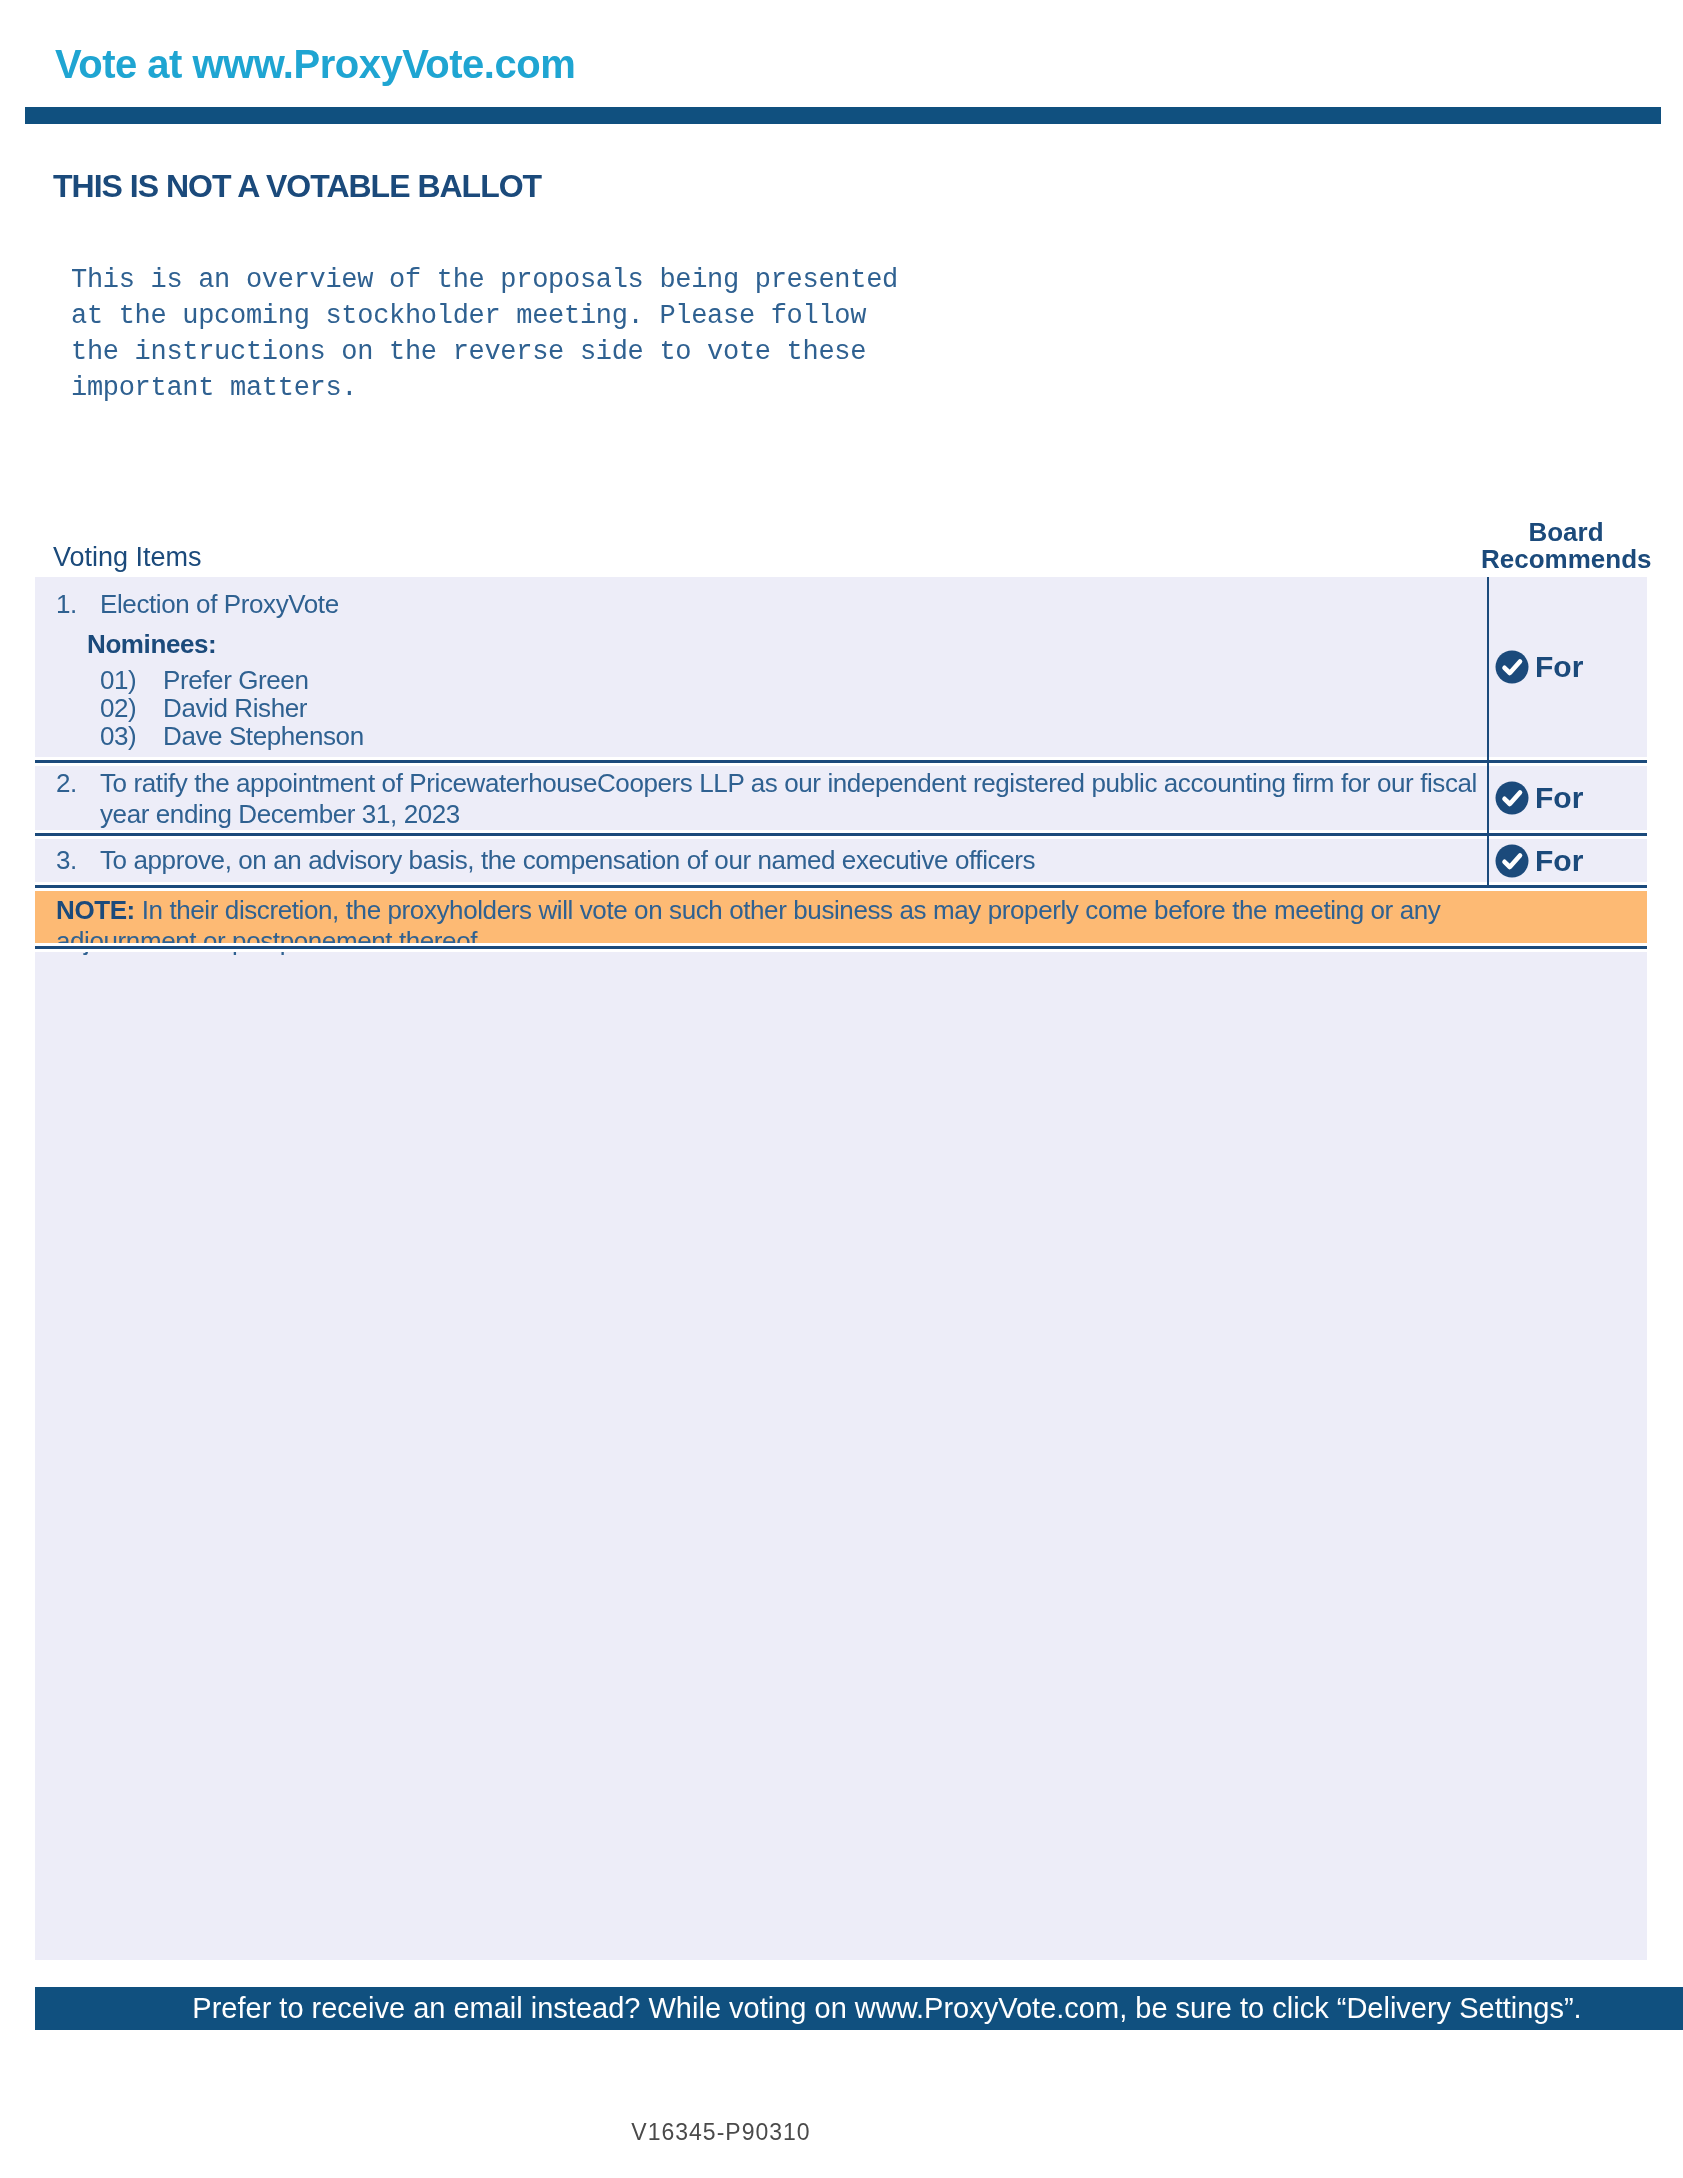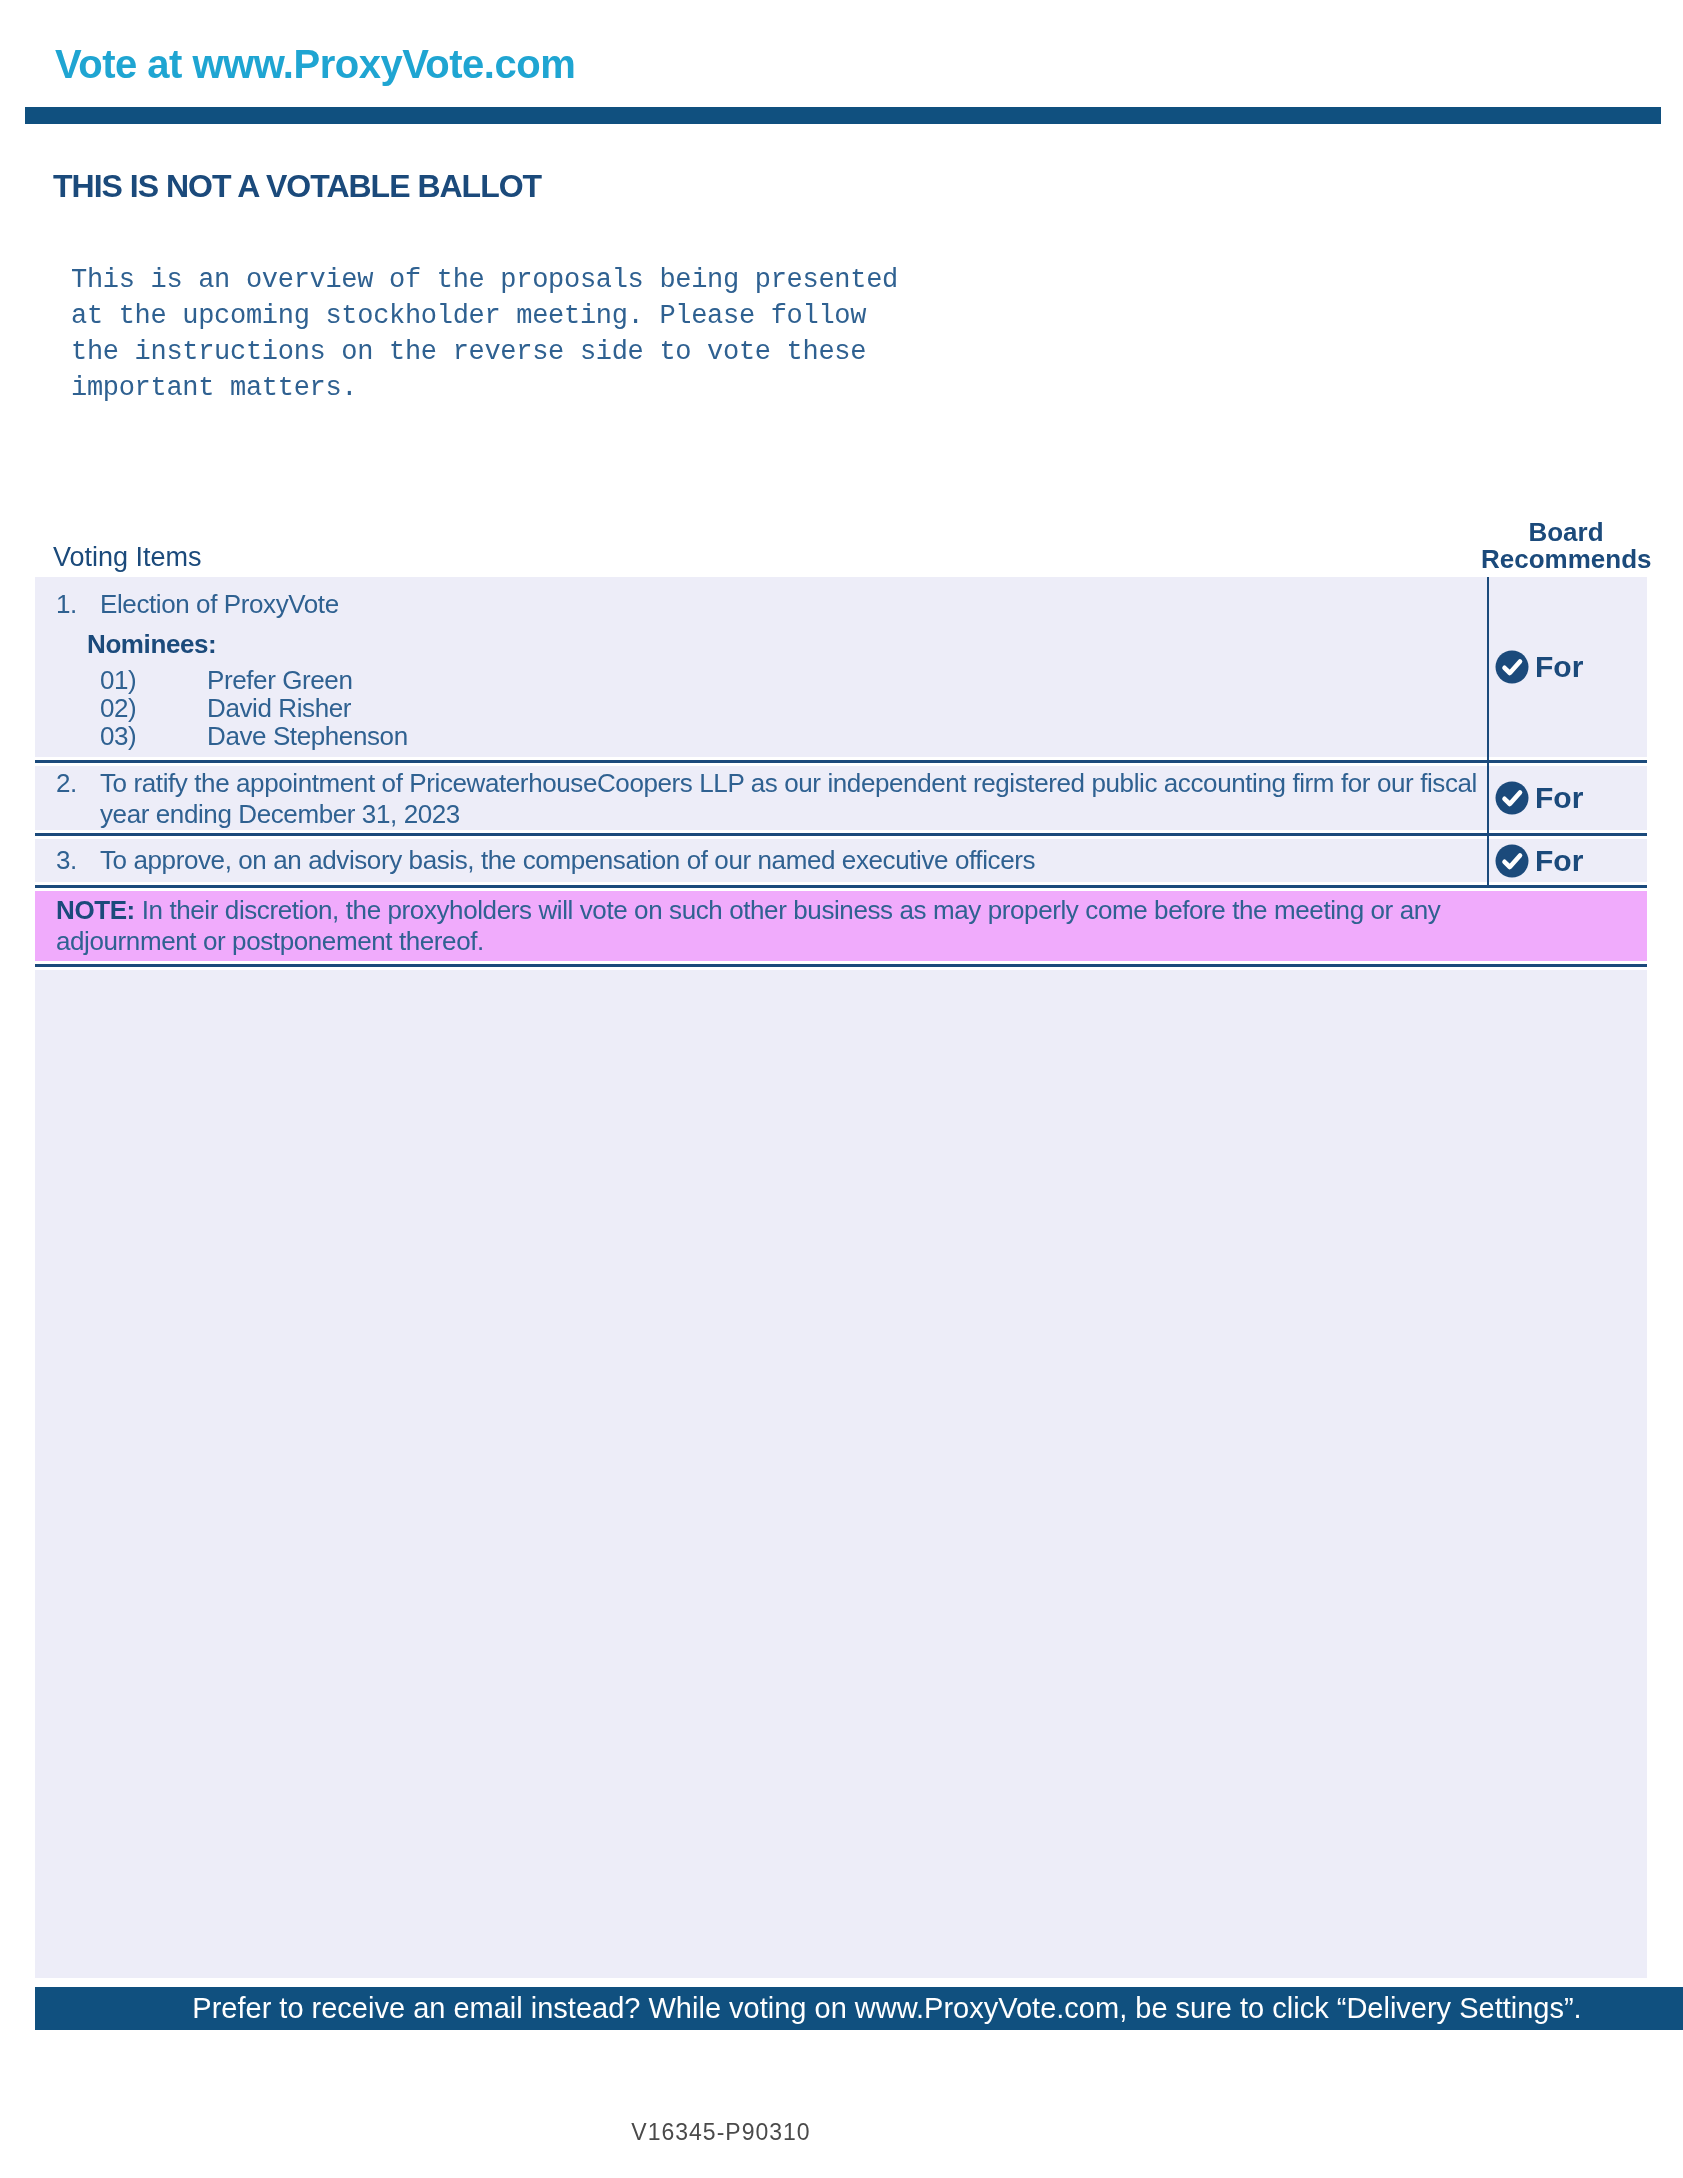--- a/index.html
+++ b/index.html
@@ -105,42 +105,42 @@
   .row1 { height: 180px; }
   .row1 .cell-main { padding-top: 12px; }
   .item-line { display: flex; line-height: 31px; }
   .num { width: 44px; flex: 0 0 auto; }
   .nominees-label {
     margin-left: 31px; margin-top: 9px;
     font-weight: bold; color: #1B4A7B;
     line-height: 30px;
   }
   .nominees { margin-left: 44px; margin-top: 7px; line-height: 28px; }
-  .nominee { display: flex; gap: 44px; }
+  .nominee { display: flex; }
   .nnum { width: 63px; flex: 0 0 auto; }
 
   .divider { height: 9px; background: #ffffff; position: relative; }
   .divider::after {
     content: "";
     position: absolute;
     left: 0; right: 0; top: 3px; height: 3px;
     background: #1B4A7B;
   }
 
   .row2 { height: 64px; }
   .row2 .cell-main { padding-top: 2px; }
   .row2 .item-line, .row3 .item-line { width: 100%; }
   .row2 .itext { flex: 1; text-align: justify; line-height: 31px; }
 
   .row3 { height: 43px; }
   .row3 .cell-main { display: flex; align-items: center; }
 
   .note-row {
-    height: 70px;
-    background: #f0abfc;
+    height: 52px;
+    background: #fdba74;
     box-sizing: border-box;
     padding: 4px 116px 0 21px;
     font-size: 26px; line-height: 31px;
     letter-spacing: -0.4px;
     color: #2F6191;
   }
   .note-label { font-weight: bold; color: #1B4A7B; }
 
   .empty-area { height: 1008px; background: #EDEDF8; }
 

